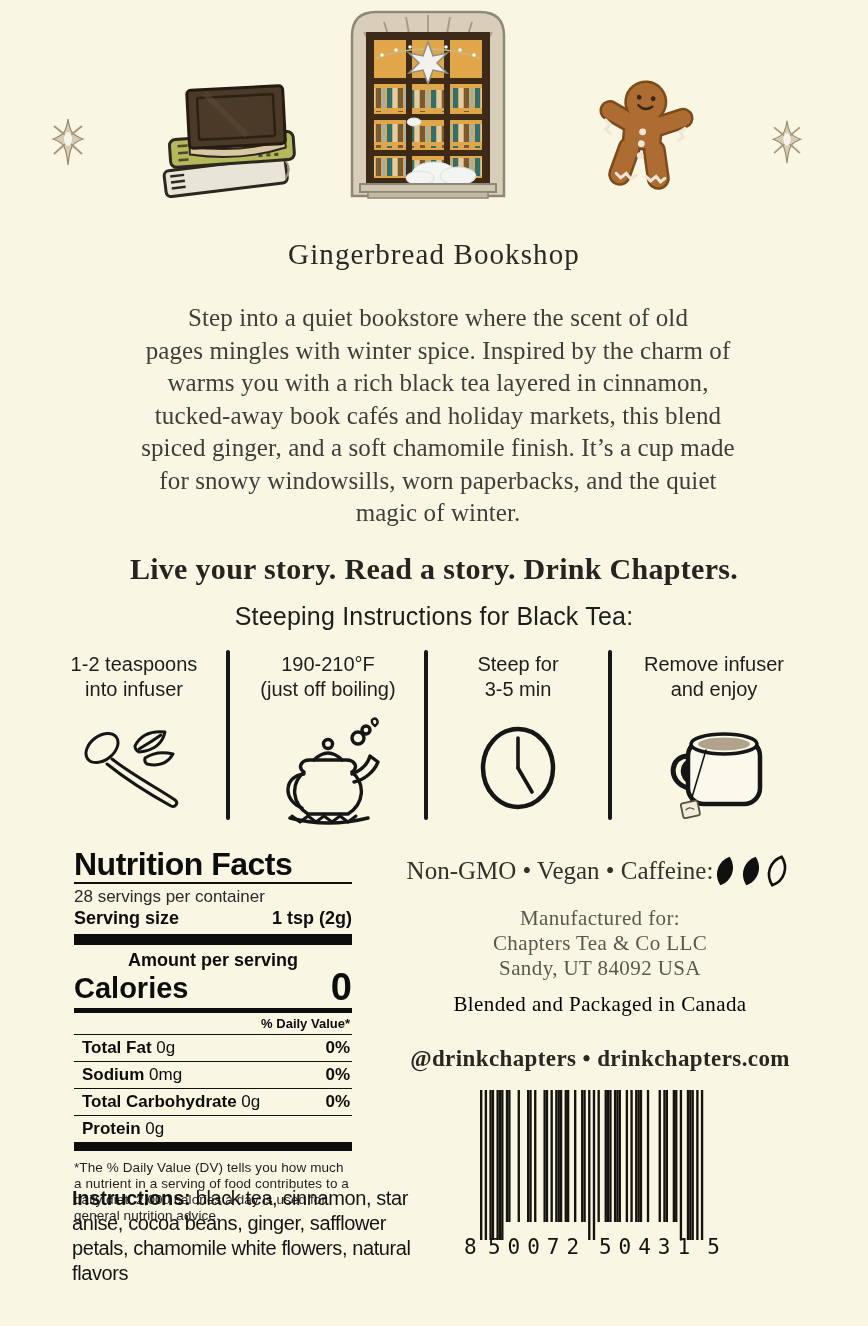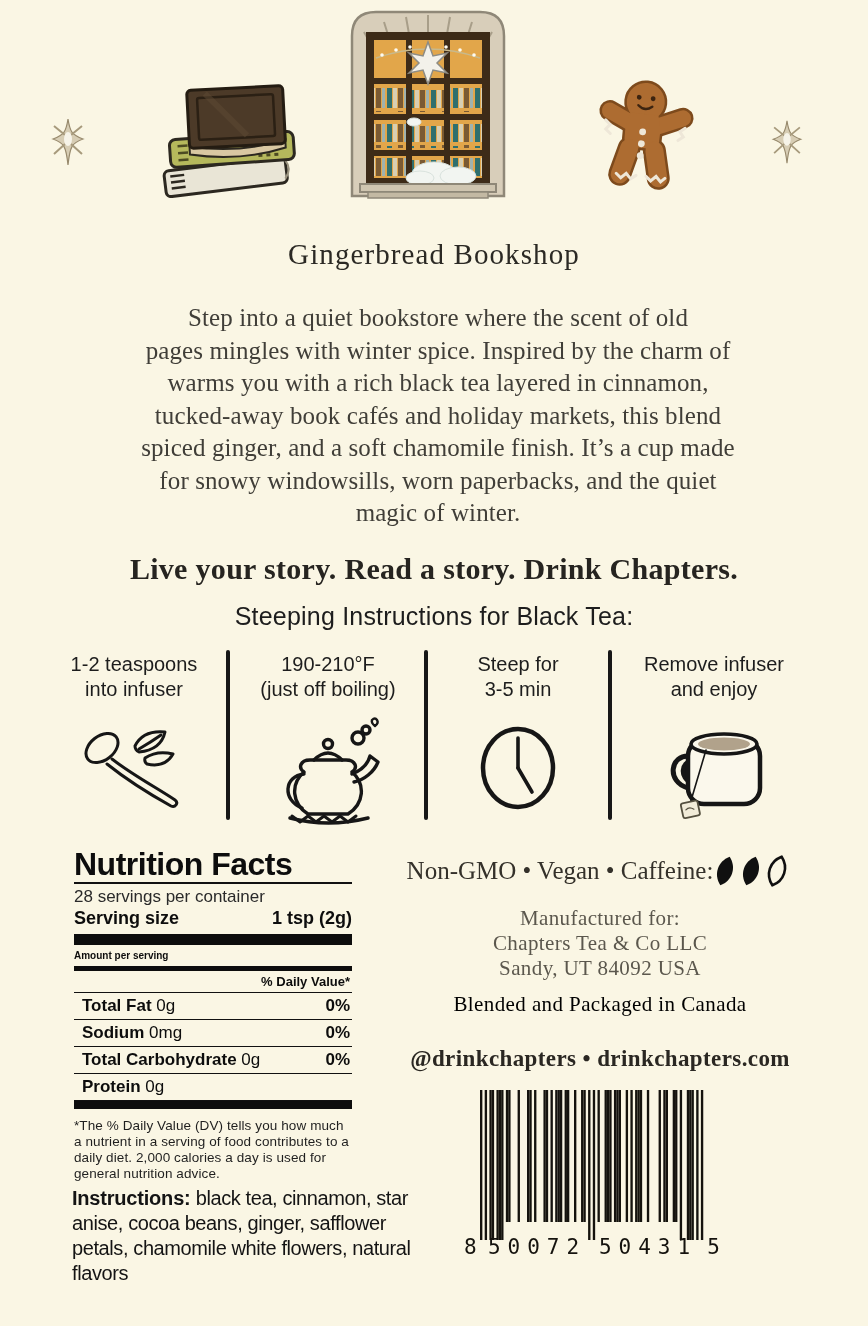--- a/index.html
+++ b/index.html
@@ -49,21 +49,21 @@
   }
 
   
   .nf { top:846px; left:74px; width:278px; color:#0d0d0d; }
   .nf-title { font-size:32px; font-weight:bold; letter-spacing:-0.5px;
               border-bottom:2px solid #111; line-height:36px; }
   .nf-servings { font-size:17px; color:#2a2a2a; margin-top:3px; }
   .nf-serving-row { display:flex; justify-content:space-between;
               font-size:18px; font-weight:bold; margin-top:1px; }
   .nf-bar { background:#0d0d0d; height:11px; margin-top:5px; }
-  .nf-amount { font-size:10px; font-weight:bold; margin-top:5px; }
+  .nf-amount { font-size:18px; font-weight:bold; margin-top:5px;text-align:center; }
   .nf-cal-row { display:flex; justify-content:space-between; align-items:flex-end; }
   .nf-cal { font-size:29px; font-weight:bold; line-height:30px; }
   .nf-cal-val { font-size:38px; font-weight:bold; line-height:32px; }
   .nf-bar2 { background:#0d0d0d; height:5px; margin-top:5px; }
   .nf-dv { text-align:right; font-size:13px; font-weight:bold; padding:3px 2px 3px 0;
            border-bottom:1px solid #111; }
   .nf-row { display:flex; justify-content:space-between; font-size:17px;
             padding:3px 2px 3px 8px; border-bottom:1px solid #111; }
   .nf-row:last-of-type { border-bottom:none; }
   .nf-row b { font-weight:bold; }
@@ -319,20 +319,24 @@
 
 <div class="abs nf">
   <div class="nf-title">Nutrition Facts</div>
   <div class="nf-servings">28 servings per container</div>
   <div class="nf-serving-row">
     <span>Serving size</span>
     <span>1 tsp (2g)</span>
   </div>
   <div class="nf-bar"></div>
   <div class="nf-amount">Amount per serving</div>
+  <div class="nf-cal-row">
+    <span class="nf-cal">Calories</span>
+    <span class="nf-cal-val">0</span>
+  </div>
   <div class="nf-bar2"></div>
   <div class="nf-dv">% Daily Value*</div>
   <div class="nf-row">
     <span><b>Total Fat</b>&nbsp;<span>0g</span></span>
     <b>0%</b>
   </div>
   <div class="nf-row">
     <span><b>Sodium</b>&nbsp;<span>0mg</span></span>
     <b>0%</b>
   </div>

